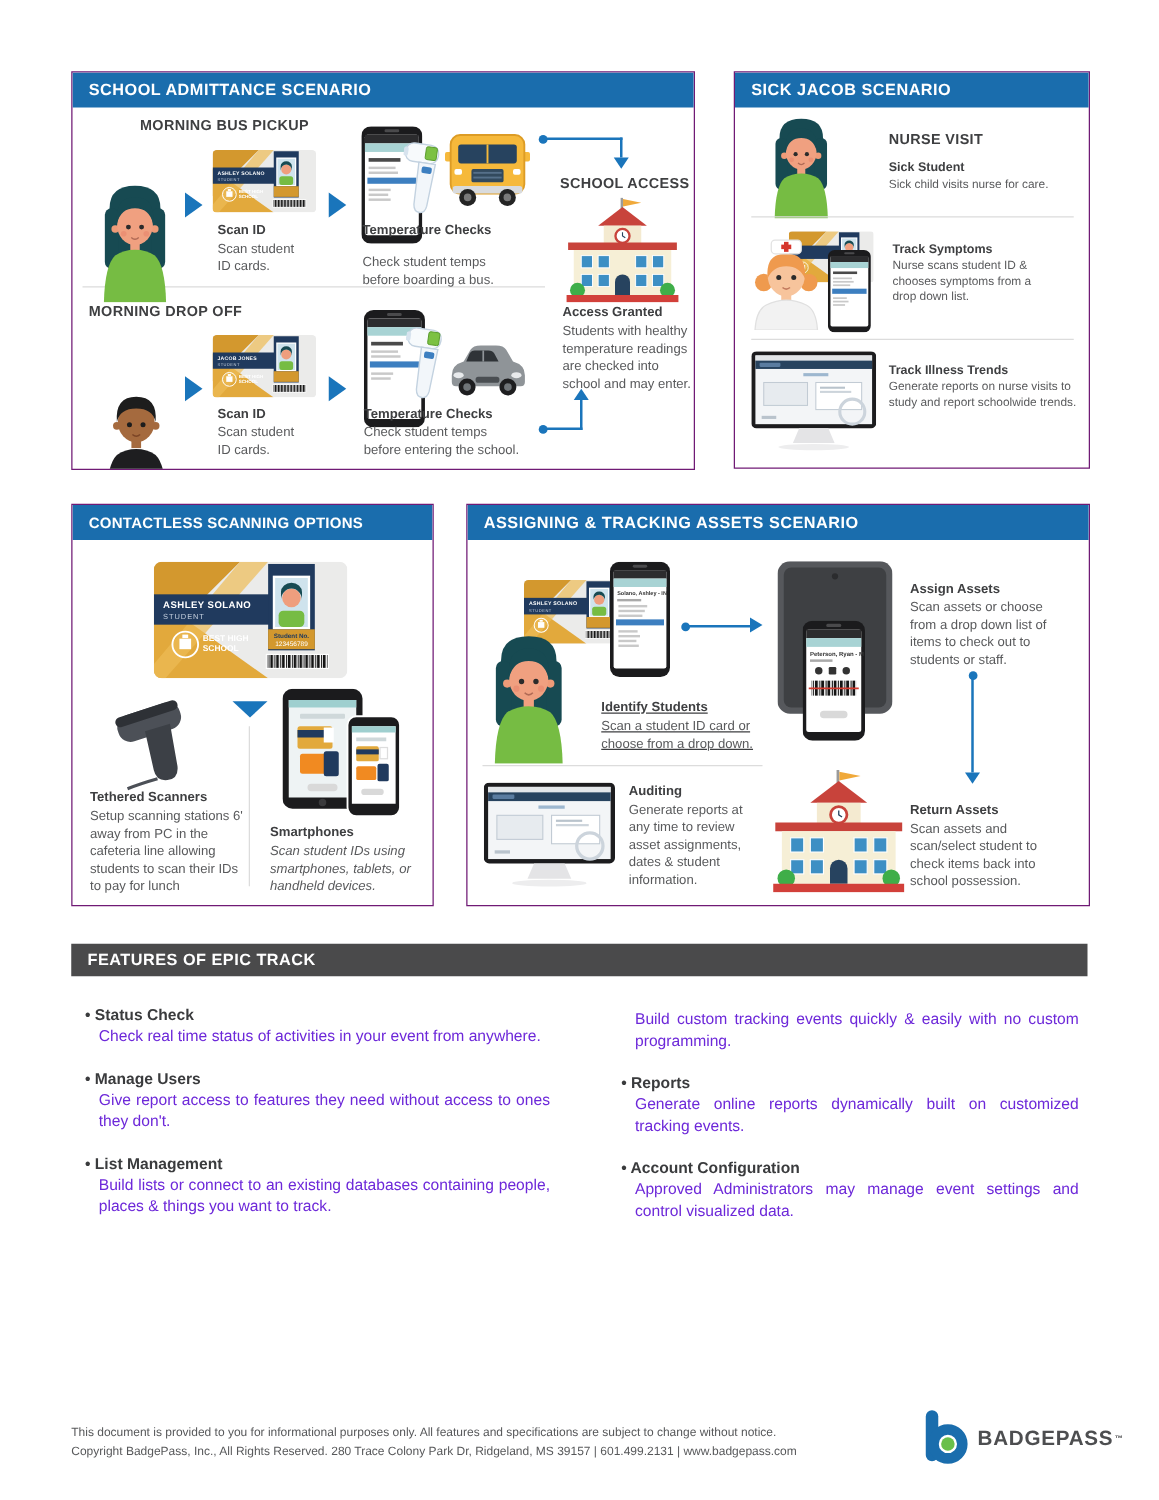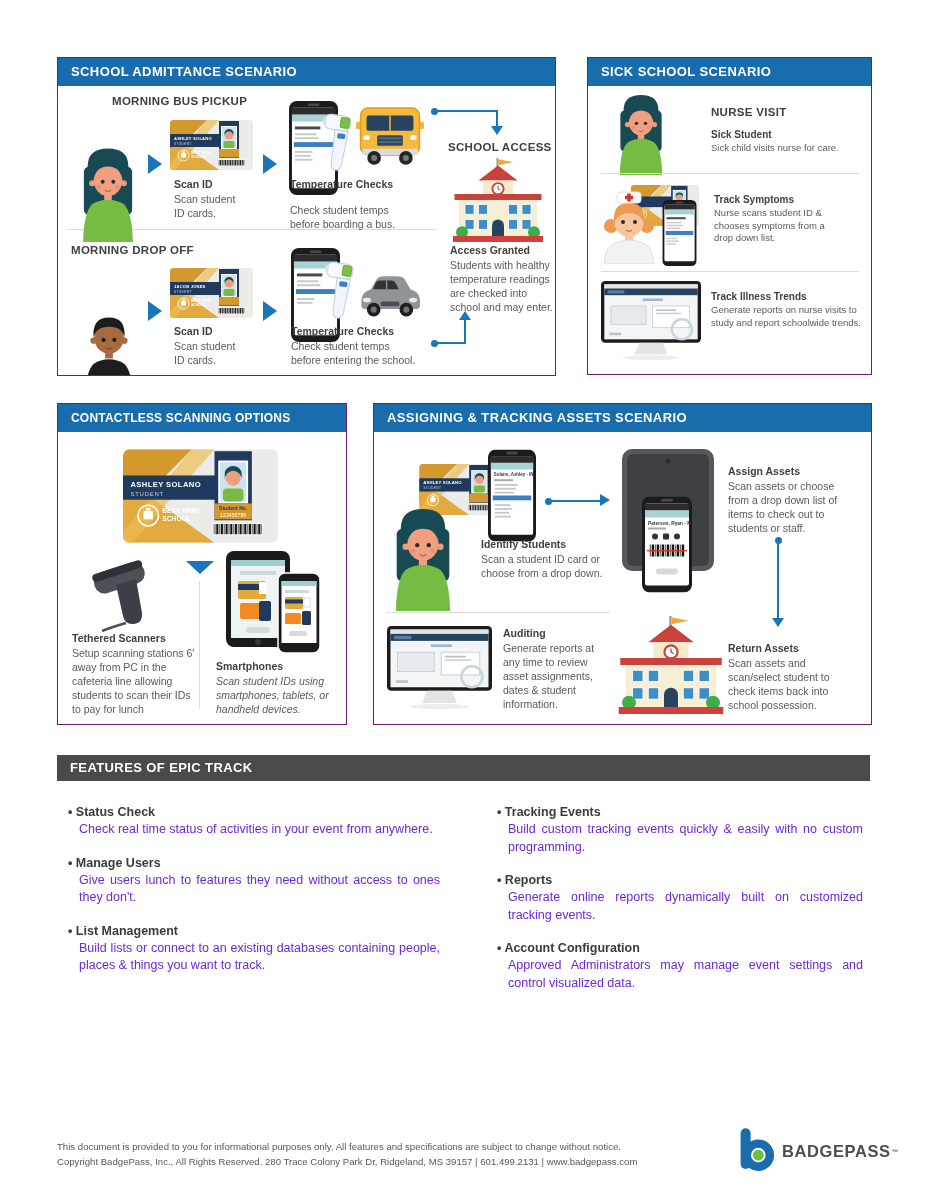--- a/index.html
+++ b/index.html
@@ -307,21 +307,21 @@
     <div class="sdesc" style="width:128px;">Check student temps before entering the school.</div>
   </div>
 
   <div class="cdot" style="left:373px;top:282px;"></div>
   <div class="cline" style="left:376px;top:284px;width:32px;height:2px;"></div>
   <div class="cline" style="left:406px;top:262px;width:2px;height:24px;"></div>
   <div class="arr-up" style="left:401px;top:253px;"></div>
 </div>
 
 <div class="panel" style="left:587px;top:57px;width:283px;height:316px;">
-  <div class="phead">SICK SCHOOL SCENARIO</div>
+  <div class="phead">SICK JACOB SCENARIO</div>
 
   <div class="gfx" style="left:24px;top:33px;">
     <svg width="58" height="84" viewBox="0 0 90 130">
           <use href="#sym-girl"></use>
         </svg>
   </div>
   <div class="seclabel" style="left:123px;top:48px;">NURSE VISIT</div>
   <div class="cap sm" style="left:123px;top:71px;width:158px;">
     <div class="stitle">Sick Student</div>
     <div class="sdesc" style="width:158px;">Sick child visits nurse for care.</div>
@@ -468,21 +468,21 @@
       <rect x="7" y="36" width="24" height="2" fill="#c9c9c9"></rect>
       <rect x="7" y="40" width="22" height="2" fill="#c9c9c9"></rect>
       <rect x="7" y="44" width="20" height="2" fill="#c9c9c9"></rect>
       <rect x="5" y="48" width="40" height="5" fill="#3d7fc0"></rect>
       <rect x="7" y="57" width="16" height="2" fill="#c9c9c9"></rect>
       <rect x="7" y="61" width="18" height="2" fill="#c9c9c9"></rect>
       <rect x="7" y="65" width="15" height="2" fill="#c9c9c9"></rect>
       <rect x="7" y="69" width="17" height="2" fill="#c9c9c9"></rect>
     </svg>
   </div>
-  <div class="cap" style="left:107px;top:134px;width:160px;">
+  <div class="cap" style="left:107px;top:156px;width:160px;text-decoration:underline;">
     <div class="stitle">Identify Students</div>
     <div class="sdesc" style="width:142px;">Scan a student ID card or choose from a drop down.</div>
   </div>
 
   <div class="cdot" style="left:171px;top:94px;"></div>
   <div class="cline" style="left:174px;top:96px;width:52px;height:2px;"></div>
   <div class="arr-right" style="left:226px;top:90px;"></div>
 
   <div class="gfx" style="left:248px;top:45px;z-index:1;">
     <svg width="92" height="127" viewBox="0 0 92 127">
@@ -539,31 +539,30 @@
   <span>FEATURES OF EPIC TRACK</span>
 </div>
 
 <div class="feat-col" style="left:68px;top:805px;width:372px;">
   <div class="feat-item">
     <div class="feat-title">Status Check</div>
     <div class="feat-desc">Check real time status of activities in your event from anywhere.</div>
   </div>
   <div class="feat-item">
     <div class="feat-title">Manage Users</div>
-    <div class="feat-desc">Give users lunch to features they need without access to ones they don't.</div>
+    <div class="feat-desc">Give report access to features they need without access to ones they don't.</div>
   </div>
   <div class="feat-item">
     <div class="feat-title">List Management</div>
     <div class="feat-desc">Build lists or connect to an existing databases containing people, places &amp; things you want to track.</div>
   </div>
 </div>
 
 <div class="feat-col" style="left:497px;top:805px;width:366px;">
   <div class="feat-item">
-    <div class="feat-title">Tracking Events</div>
     <div class="feat-desc">Build custom tracking events quickly &amp; easily with no custom programming.</div>
   </div>
   <div class="feat-item">
     <div class="feat-title">Reports</div>
     <div class="feat-desc">Generate online reports dynamically built on customized tracking events.</div>
   </div>
   <div class="feat-item">
     <div class="feat-title">Account Configuration</div>
     <div class="feat-desc">Approved Administrators may manage event settings and control visualized data.</div>
   </div>

